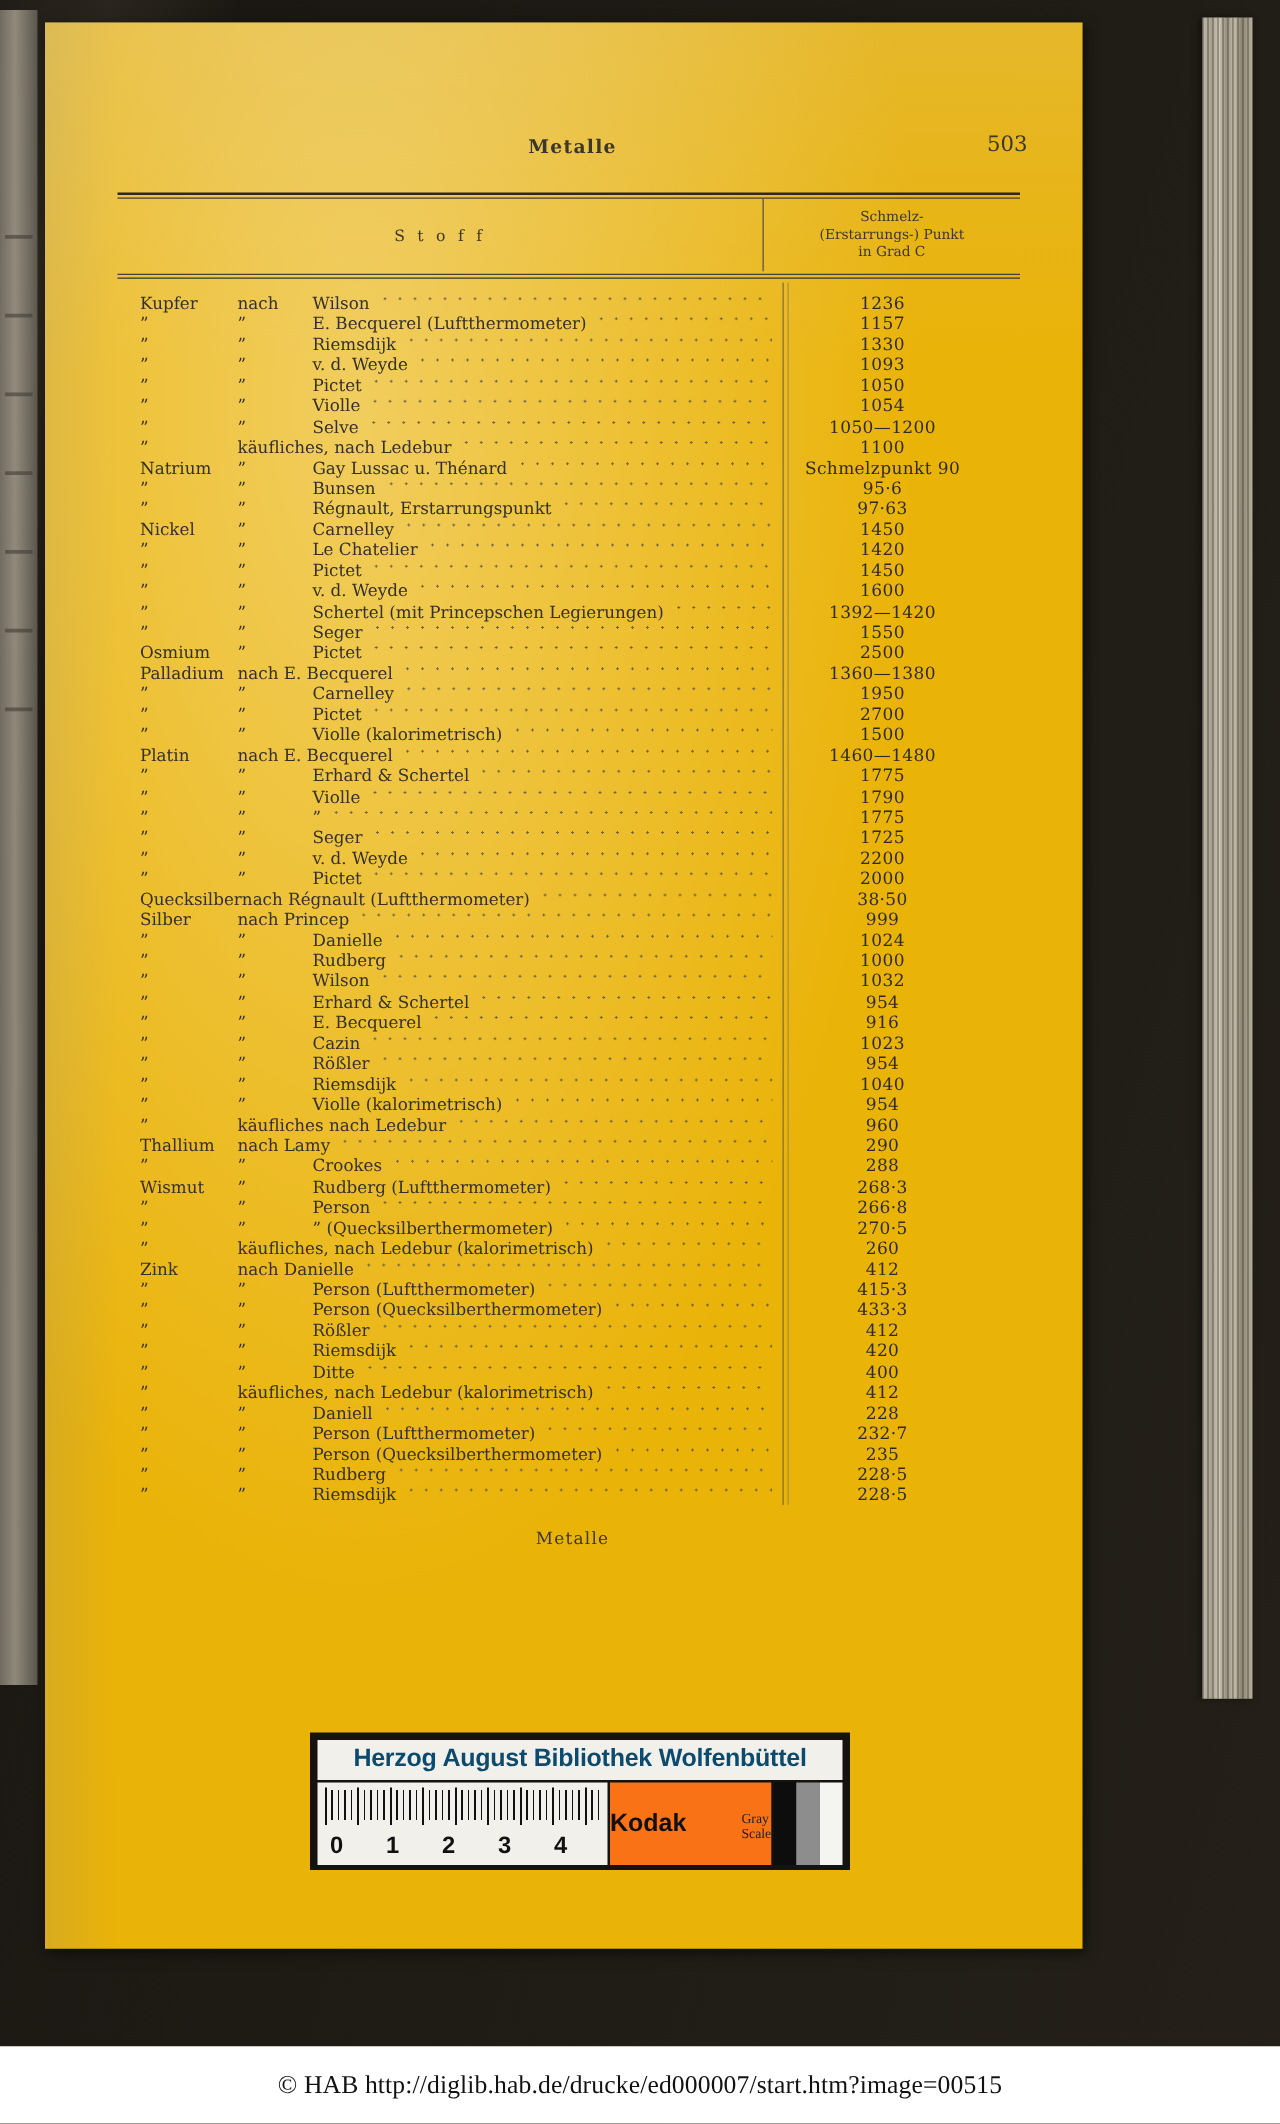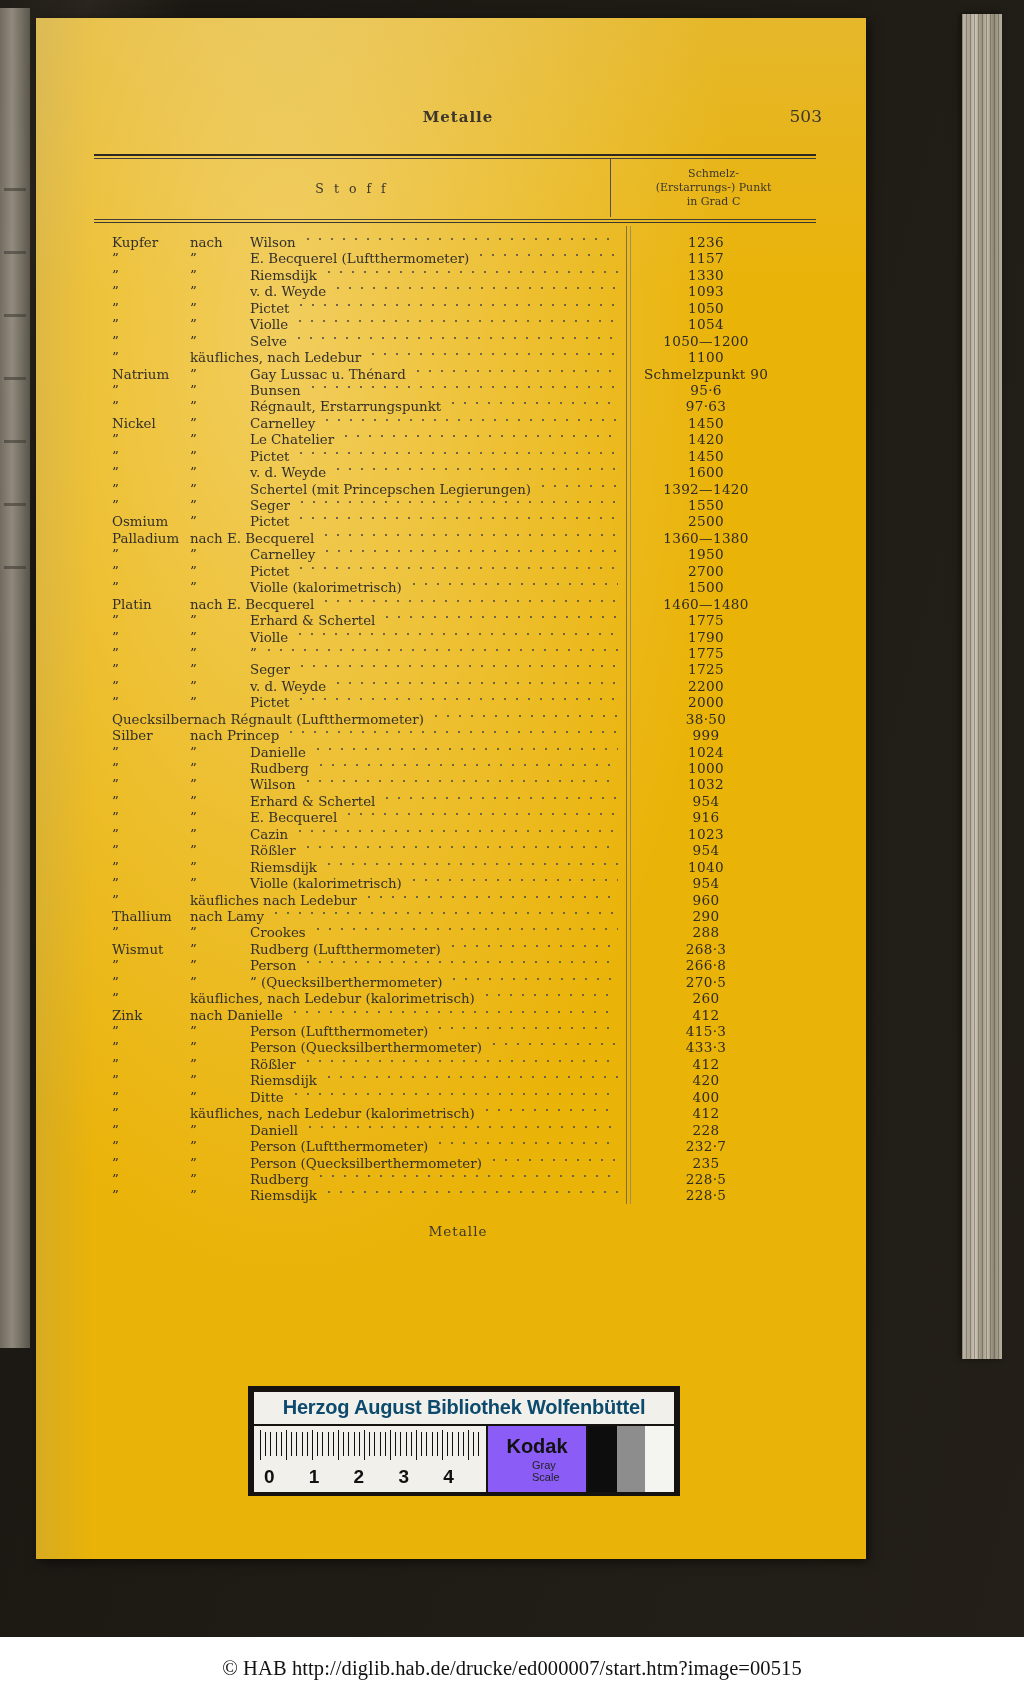--- a/index.html
+++ b/index.html
@@ -243,32 +243,32 @@
   }
   .sb-nums {
     position: absolute; left: 4px; right: 4px; bottom: 4px;
     display: flex; justify-content: flex-start;
     font-family: "Liberation Sans", sans-serif;
     font-weight: 700; font-size: 19px; color: #111;
   }
   .sb-nums span { width: 52px; text-align: left; padding-left: 6px;}
   .sb-kodak {
     flex: 0 0 98px;
-    background: #8b5cf6;
+    background: #f97316;
     margin-left: 2px;
-    display: flex; flex-direction: column;
+    display: flex; flex-direction: row;
     align-items: center; justify-content: center;
   }
   .sb-kodak .k1 {
     font-family: "Liberation Sans", sans-serif;
     font-weight: 700; font-size: 20px; color: #111;
     line-height: 1;
   }
   .sb-kodak .k2 {
-    font-family: Liberation Sans, sans-serif;
+    font-family: Liberation Serif, serif;
     font-size: 11px; color: #222; margin-top: 3px; padding-left: 44px;
   }
   .sb-patches {
     flex: 1; display: flex; margin-left: 2px;
   }
   .sb-patches i { flex: 1; display:block; }
   .sb-p1 { background: #0d0d0d; }
   .sb-p2 { background: #8d8d8d; }
   .sb-p3 { background: #f4f4f0; }
 

